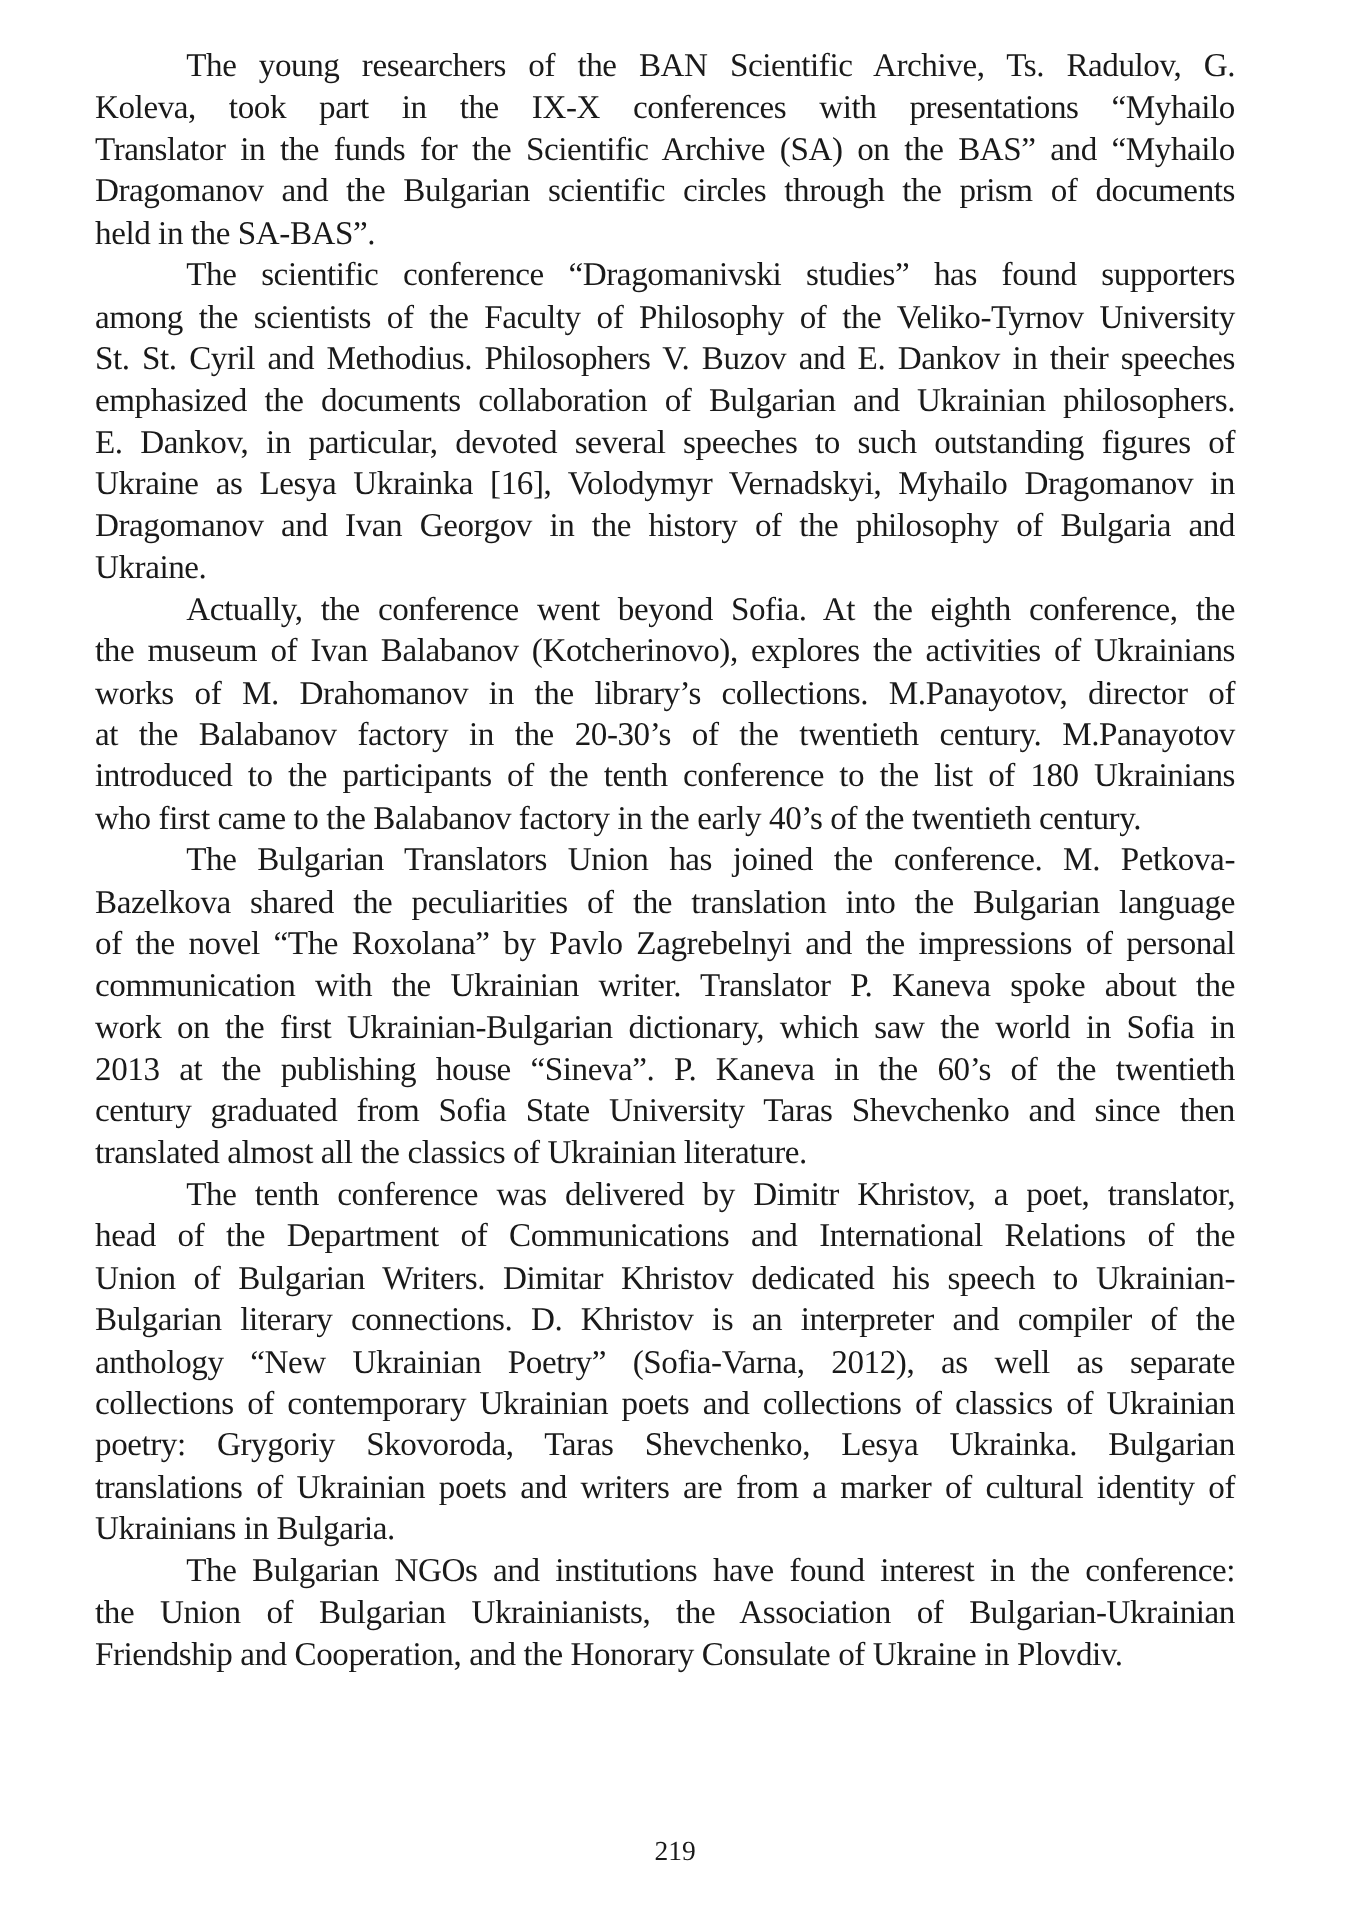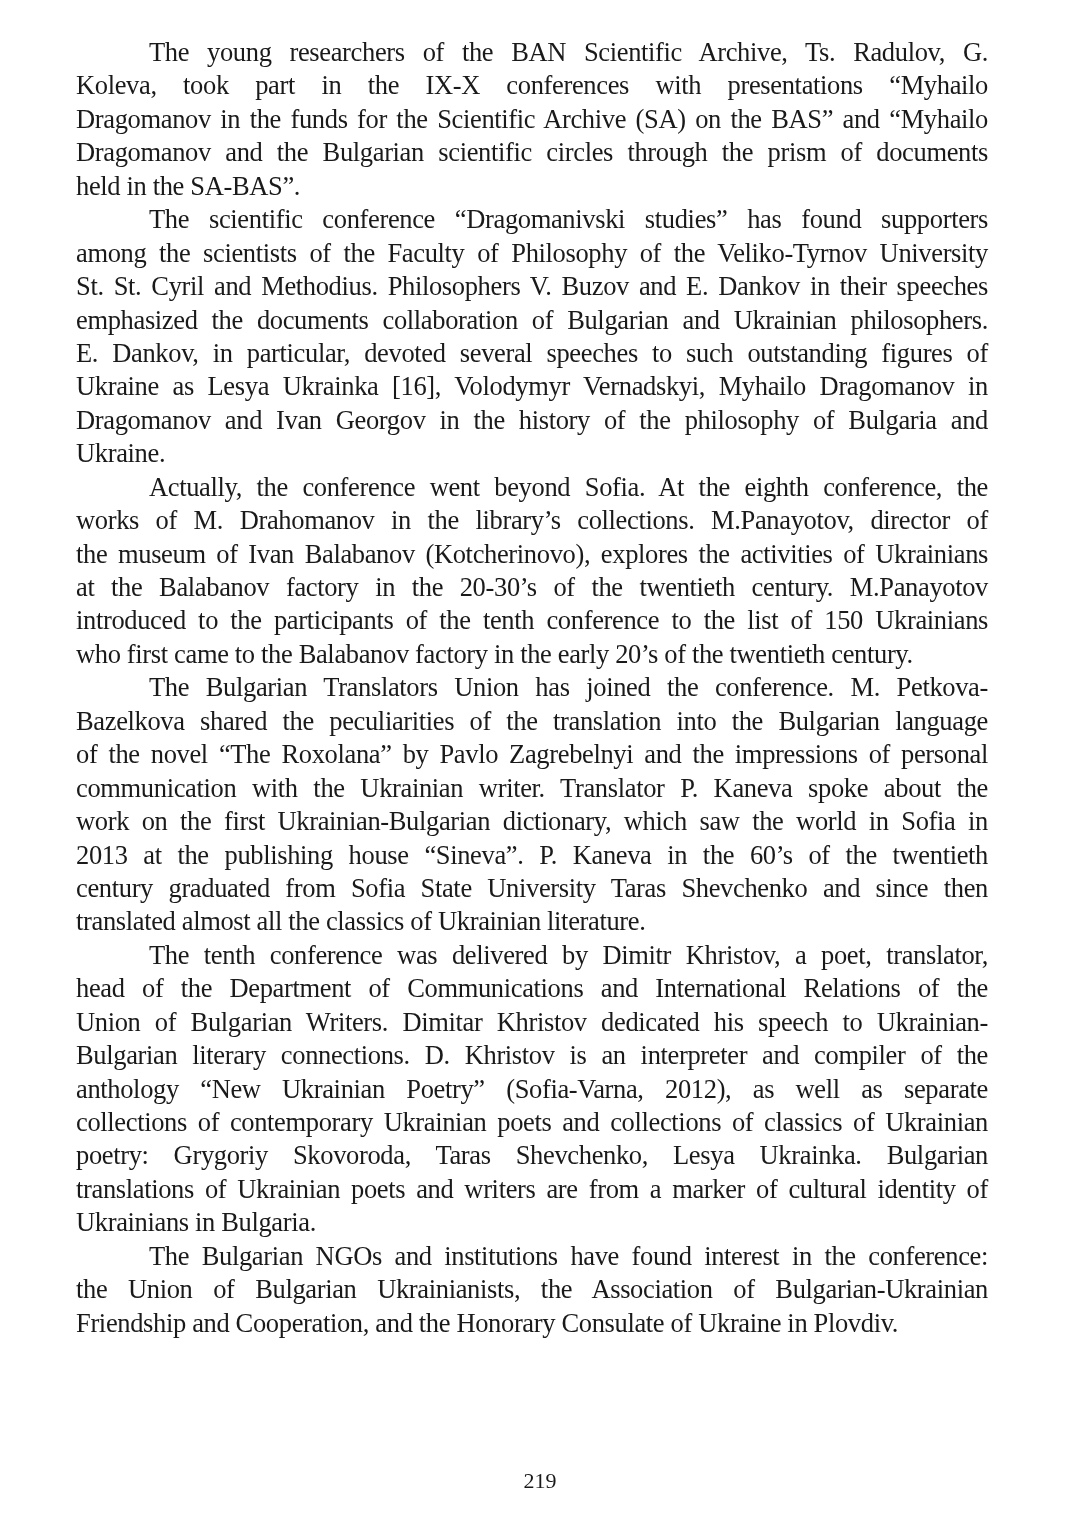--- a/index.html
+++ b/index.html
@@ -23,41 +23,41 @@
     font-size: 22px; color: #1a1a1a;
   }
 </style>
 </head>
 <body>
 
 <div class="page">
   <div class="para">
     <span class="line first">The young researchers of the BAN Scientific Archive, Ts. Radulov, G.</span>
     <span class="line">Koleva, took part in the IX-X conferences with presentations “Myhailo</span>
-    <span class="line">Dragomanov in the funds for the Scientific Archive (SA) on the BAS” and “Myhailo</span>
+    <span class="line">Translator in the funds for the Scientific Archive (SA) on the BAS” and “Myhailo</span>
     <span class="line">Dragomanov and the Bulgarian scientific circles through the prism of documents</span>
     <span class="line last">held in the SA-BAS”.</span>
   </div>
   <div class="para">
     <span class="line first">The scientific conference “Dragomanivski studies” has found supporters</span>
     <span class="line">among the scientists of the Faculty of Philosophy of the Veliko-Tyrnov University</span>
     <span class="line">St. St. Cyril and Methodius. Philosophers V. Buzov and E. Dankov in their speeches</span>
     <span class="line">emphasized the documents collaboration of Bulgarian and Ukrainian philosophers.</span>
     <span class="line">E. Dankov, in particular, devoted several speeches to such outstanding figures of</span>
     <span class="line">Ukraine as Lesya Ukrainka [16], Volodymyr Vernadskyi, Myhailo Dragomanov in</span>
     <span class="line">Dragomanov and Ivan Georgov in the history of the philosophy of Bulgaria and</span>
     <span class="line last">Ukraine.</span>
   </div>
   <div class="para">
     <span class="line first">Actually, the conference went beyond Sofia.  At the eighth conference, the</span>
+    <span class="line">the museum of Ivan Balabanov (Kotcherinovo), explores the activities of Ukrainians</span>
     <span class="line">works of M. Drahomanov in the library’s collections. M.Panayotov, director of</span>
-    <span class="line">the museum of Ivan Balabanov (Kotcherinovo), explores the activities of Ukrainians</span>
     <span class="line">at the Balabanov factory in the 20-30’s of the twentieth century. M.Panayotov</span>
-    <span class="line">introduced to the participants of the tenth conference to the list of 150 Ukrainians</span>
-    <span class="line last">who first came to the Balabanov factory in the early 20’s of the twentieth century.</span>
+    <span class="line">introduced to the participants of the tenth conference to the list of 180 Ukrainians</span>
+    <span class="line last">who first came to the Balabanov factory in the early 40’s of the twentieth century.</span>
   </div>
   <div class="para">
     <span class="line first">The Bulgarian Translators Union has joined the conference. M. Petkova-</span>
     <span class="line">Bazelkova shared the peculiarities of the translation into the Bulgarian language</span>
     <span class="line">of the novel “The Roxolana” by Pavlo Zagrebelnyi and the impressions of personal</span>
     <span class="line">communication with the Ukrainian writer. Translator P. Kaneva spoke about the</span>
     <span class="line">work on the first Ukrainian-Bulgarian dictionary, which saw the world in Sofia in</span>
     <span class="line">2013 at the publishing house “Sineva”. P. Kaneva in the 60’s of the twentieth</span>
     <span class="line">century graduated from Sofia State University Taras Shevchenko and since then</span>
     <span class="line last">translated almost all the classics of Ukrainian literature.</span>

